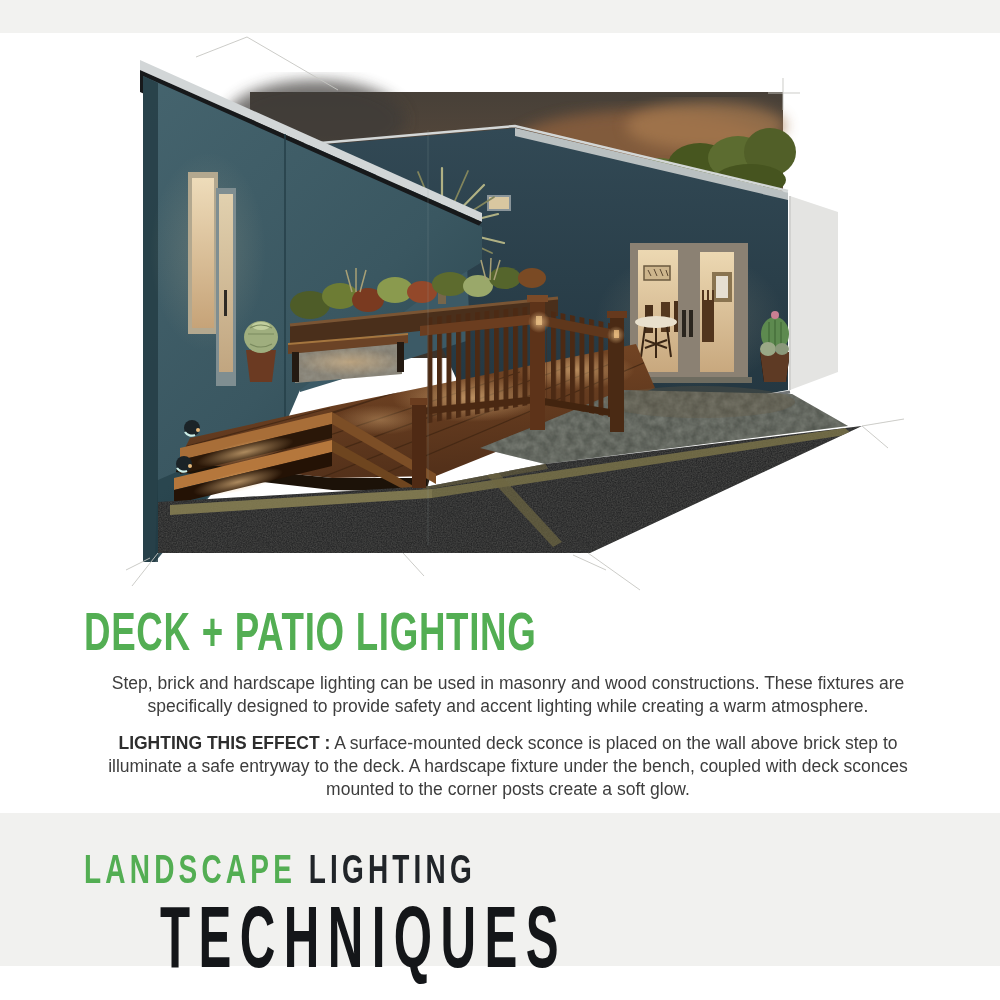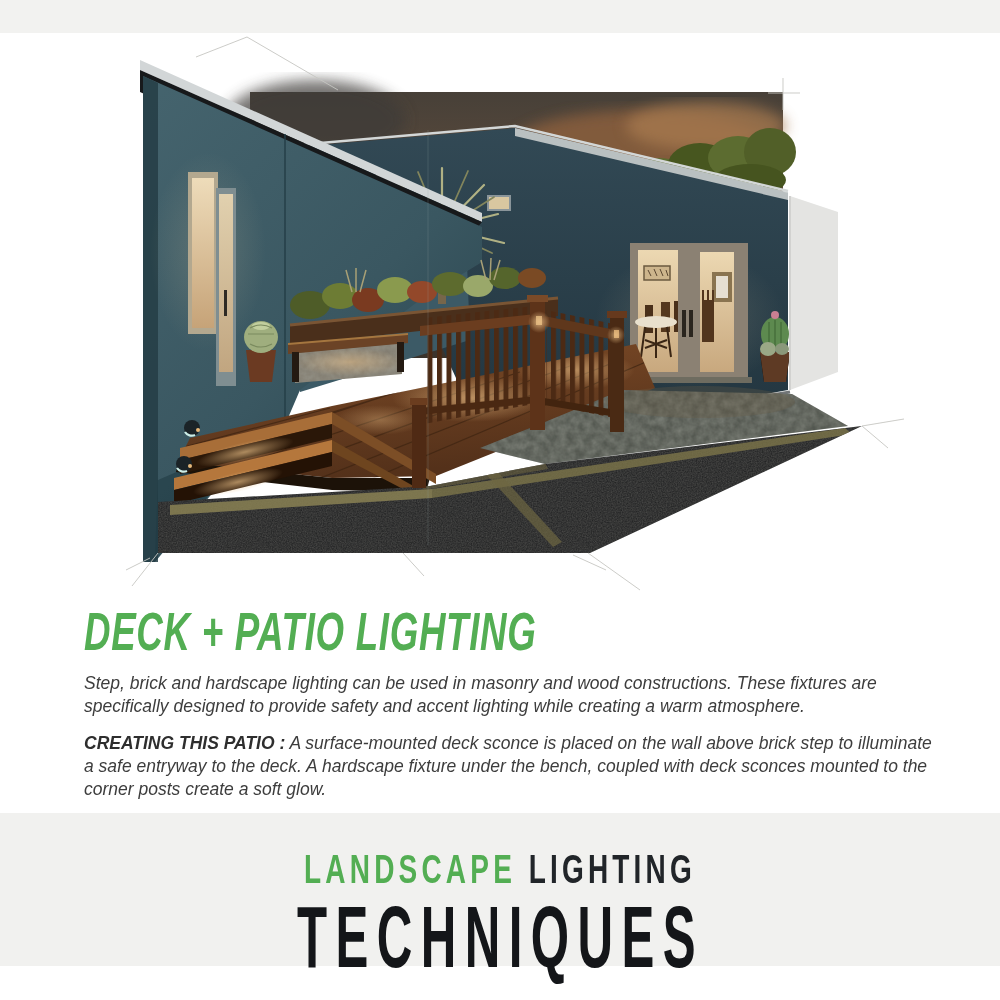--- a/index.html
+++ b/index.html
@@ -1,27 +1,27 @@
 <!DOCTYPE html>
 <html><head>
 <meta charset="utf-8">
 <style>
   html,body{margin:0;padding:0;background:#fff;}
   .page{position:relative;width:1000px;height:1000px;background:#ffffff;overflow:hidden;
         font-family:"Liberation Sans",sans-serif;}
   .band-top{position:absolute;left:0;top:0;width:1000px;height:33px;background:#f2f2f0;}
   .illustration{position:absolute;left:0;top:0;width:1000px;height:600px;}
-  .text-block{position:absolute;left:84px;top:604px;width:848px;font-style:italic;}
+  .text-block{position:absolute;left:84px;top:604px;width:848px;}
   .headline{display:inline-block;transform:scaleX(.68);transform-origin:left top;
             font-size:54px;font-weight:bold;letter-spacing:1px;line-height:1;
             color:#53ae53;white-space:nowrap;margin:0 0 14px 0;}
-  .para{font-size:17.5px;line-height:23px;color:#3d3d3d;margin:0 0 14px 0;}
+  .para{font-size:17.5px;line-height:23px;color:#3d3d3d;margin:0 0 14px 0;text-align:center;}
   .para strong{color:#2e2e2e;}
   .band-footer{position:absolute;left:0;top:813px;width:1000px;height:153px;
-               background:#f1f1ef;text-align:center;}
+               background:#f1f1ef;}
   .brand-line{margin-top:36px;line-height:1;}
   .cond{display:inline-block;transform:scaleX(.70);transform-origin:center top;white-space:nowrap;}
   .brand-line .cond{font-size:40px;font-weight:bold;letter-spacing:6px;}
   .brand-green{color:#53ae53;}
   .brand-dark{color:#212529;margin-left:18px;}
   .brand-title{margin-top:4px;line-height:1;text-decoration:underline;}
   .brand-title .cond{font-size:88px;font-weight:800;letter-spacing:15px;color:#141619;
                      transform:scaleX(.56);}
 </style>
 </head>
@@ -311,21 +311,21 @@
       <path d="M862 426 L904 419 M862 426 L888 448"></path>
       <path d="M158 553 L132 586 M150 558 L126 570"></path>
       <path d="M403 553 L424 576 M573 555 L606 570 M588 553 L640 590"></path>
       <path d="M428 130 L428 545" opacity="0.25" stroke="#8fa0a0"></path>
     </g>
   </svg>
 
   <div class="text-block">
     <h1 class="headline">DECK + PATIO LIGHTING</h1>
     <p class="para">Step, brick and hardscape lighting can be used in masonry and wood constructions. These fixtures are specifically designed to provide safety and accent lighting while creating a warm atmosphere.</p>
-    <p class="para"><strong>CREATING THIS PATIO :</strong> <span>A surface-mounted deck sconce is placed on the wall above brick step to illuminate a safe entryway to the deck. A hardscape fixture under the bench, coupled with deck sconces mounted to the corner posts create a soft glow.</span></p>
+    <p class="para"><strong>LIGHTING THIS EFFECT :</strong> <span>A surface-mounted deck sconce is placed on the wall above brick step to illuminate a safe entryway to the deck. A hardscape fixture under the bench, coupled with deck sconces mounted to the corner posts create a soft glow.</span></p>
   </div>
 
   <div class="band-footer">
     <div class="brand-line">
       <span class="cond"><span class="brand-green">LANDSCAPE</span><span class="brand-dark">LIGHTING</span></span>
     </div>
     <div class="brand-title">
       <span class="cond">TECHNIQUES</span>
     </div>
   </div>

